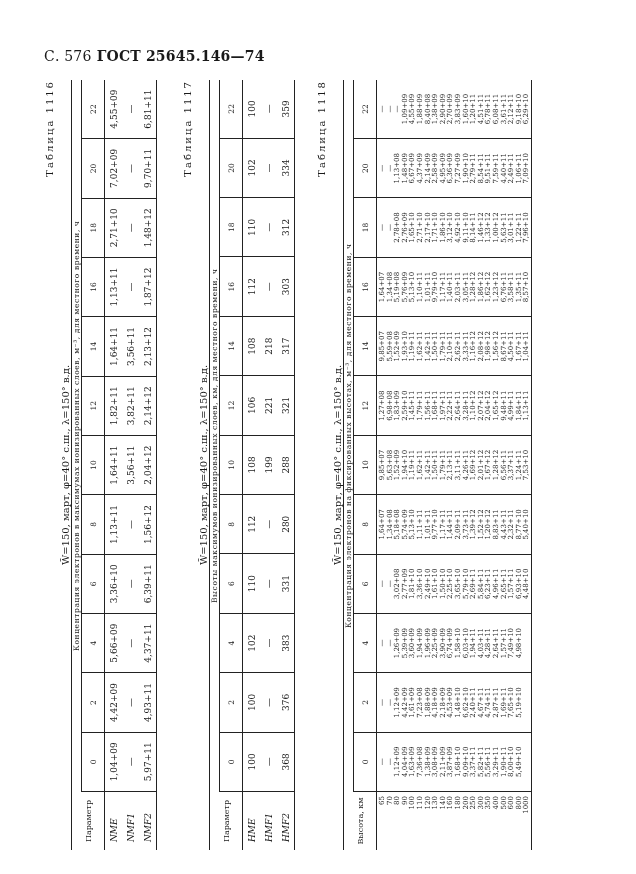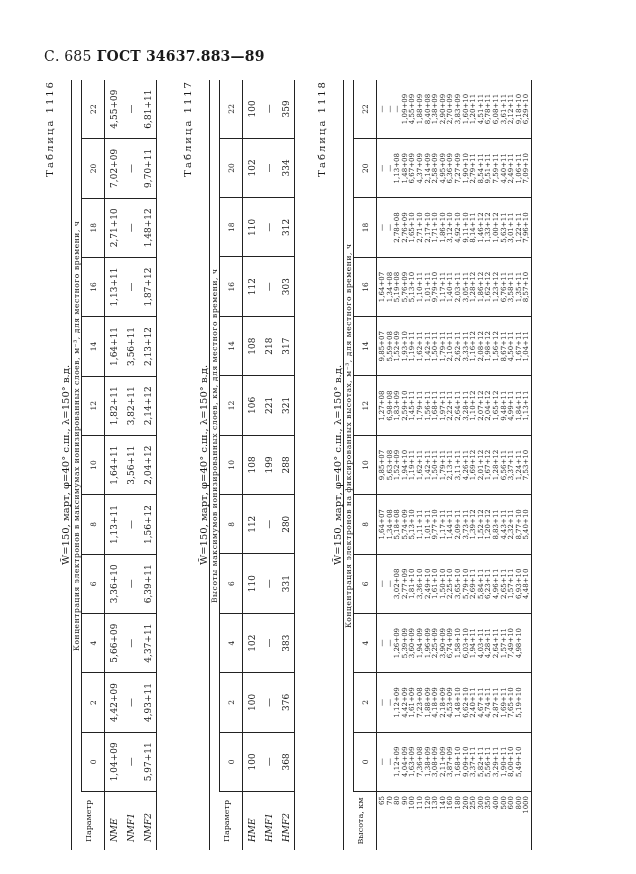--- a/index.html
+++ b/index.html
@@ -20,22 +20,22 @@
   td{border-left:1px solid #222;font-size:9px;height:17px;}
   td.pname{border-left:none;font-style:italic;text-align:left;padding-left:8px;}
   tbody tr:last-child td{border-bottom:1.5px solid #222;}
   table.big td{font-size:7px;height:auto;line-height:7.6px;vertical-align:top;padding-top:2px;}
   table.big td.alt{text-align:right;padding-right:4px;}
 </style>
 </head>
 <body>
 
 <div class="page-header">
-  <span class="pg">С. 685</span>
-  <span>ГОСТ 34637.883—89</span>
+  <span class="pg">С. 576</span>
+  <span>ГОСТ 25645.146—74</span>
 </div>
 
 <div class="rot">
 
   <div class="tbl-block" style="top:0;">
     <div class="tbl-title" style="top:0;">Таблица 1116</div>
     <p class="caption" style="margin-top:16px;">W̄=150, март, φ=40° с.ш., λ=150° в.д.</p>
     <table>
       <thead>
         <tr class="top">

